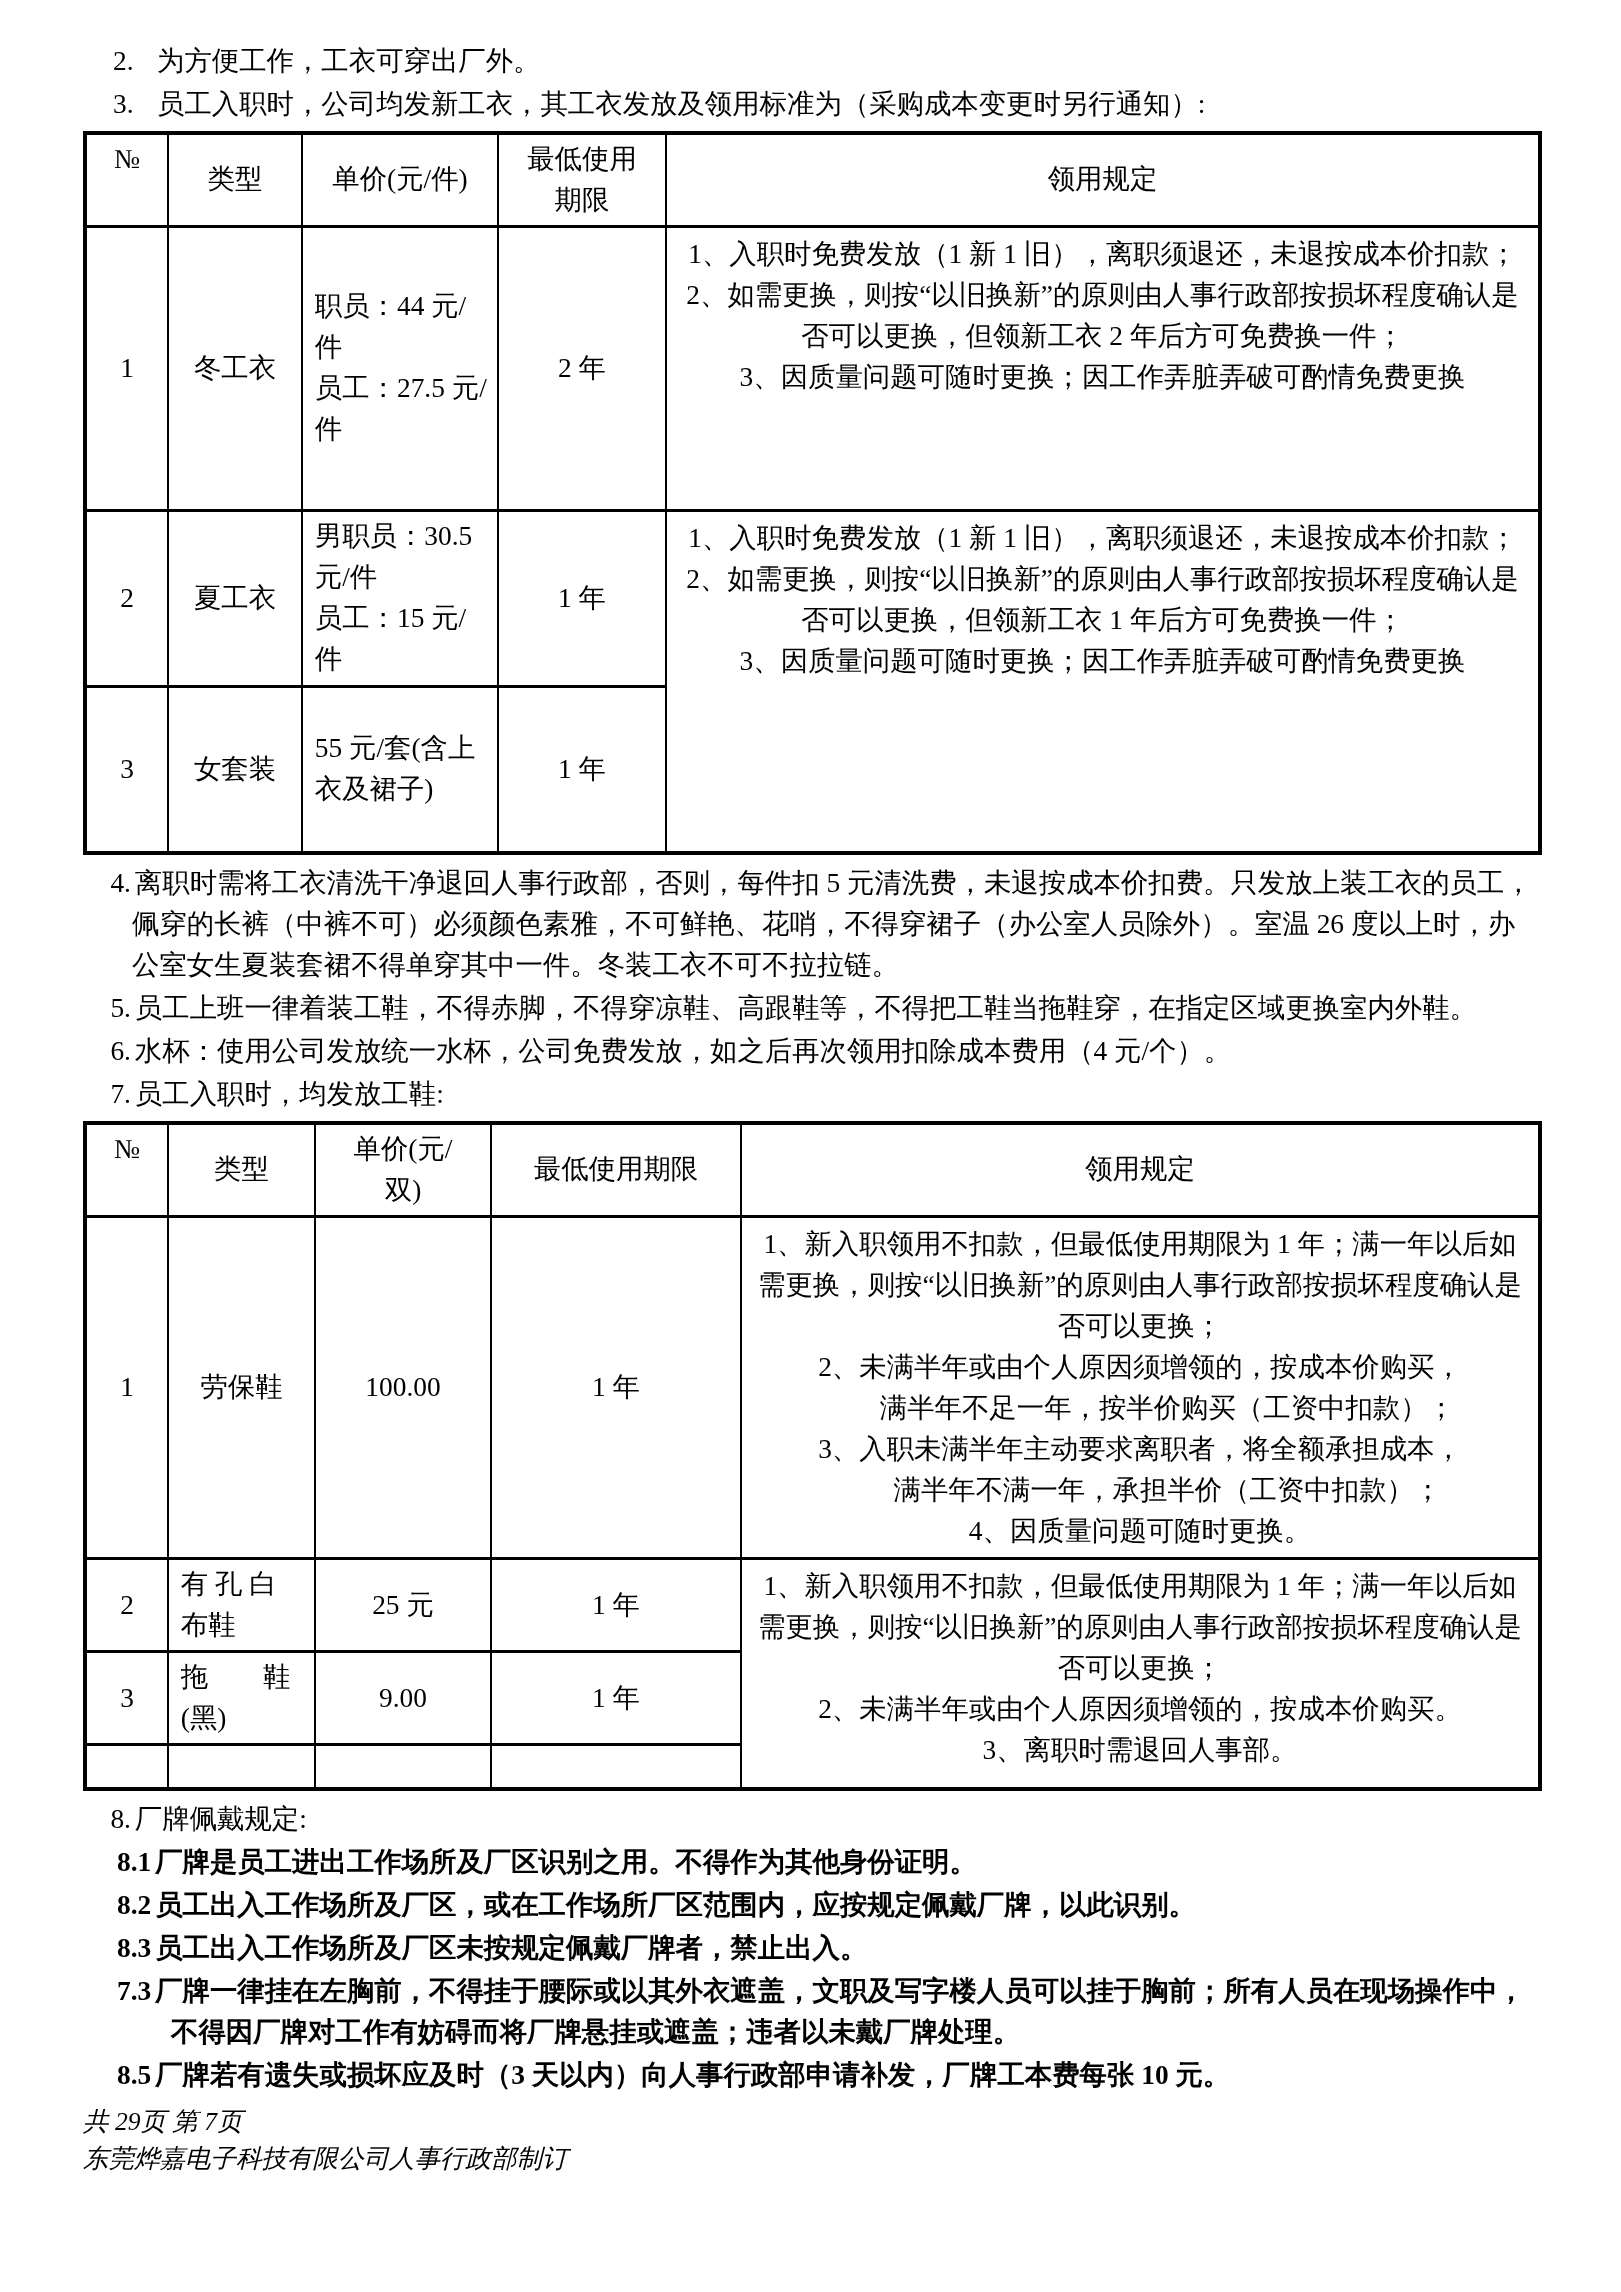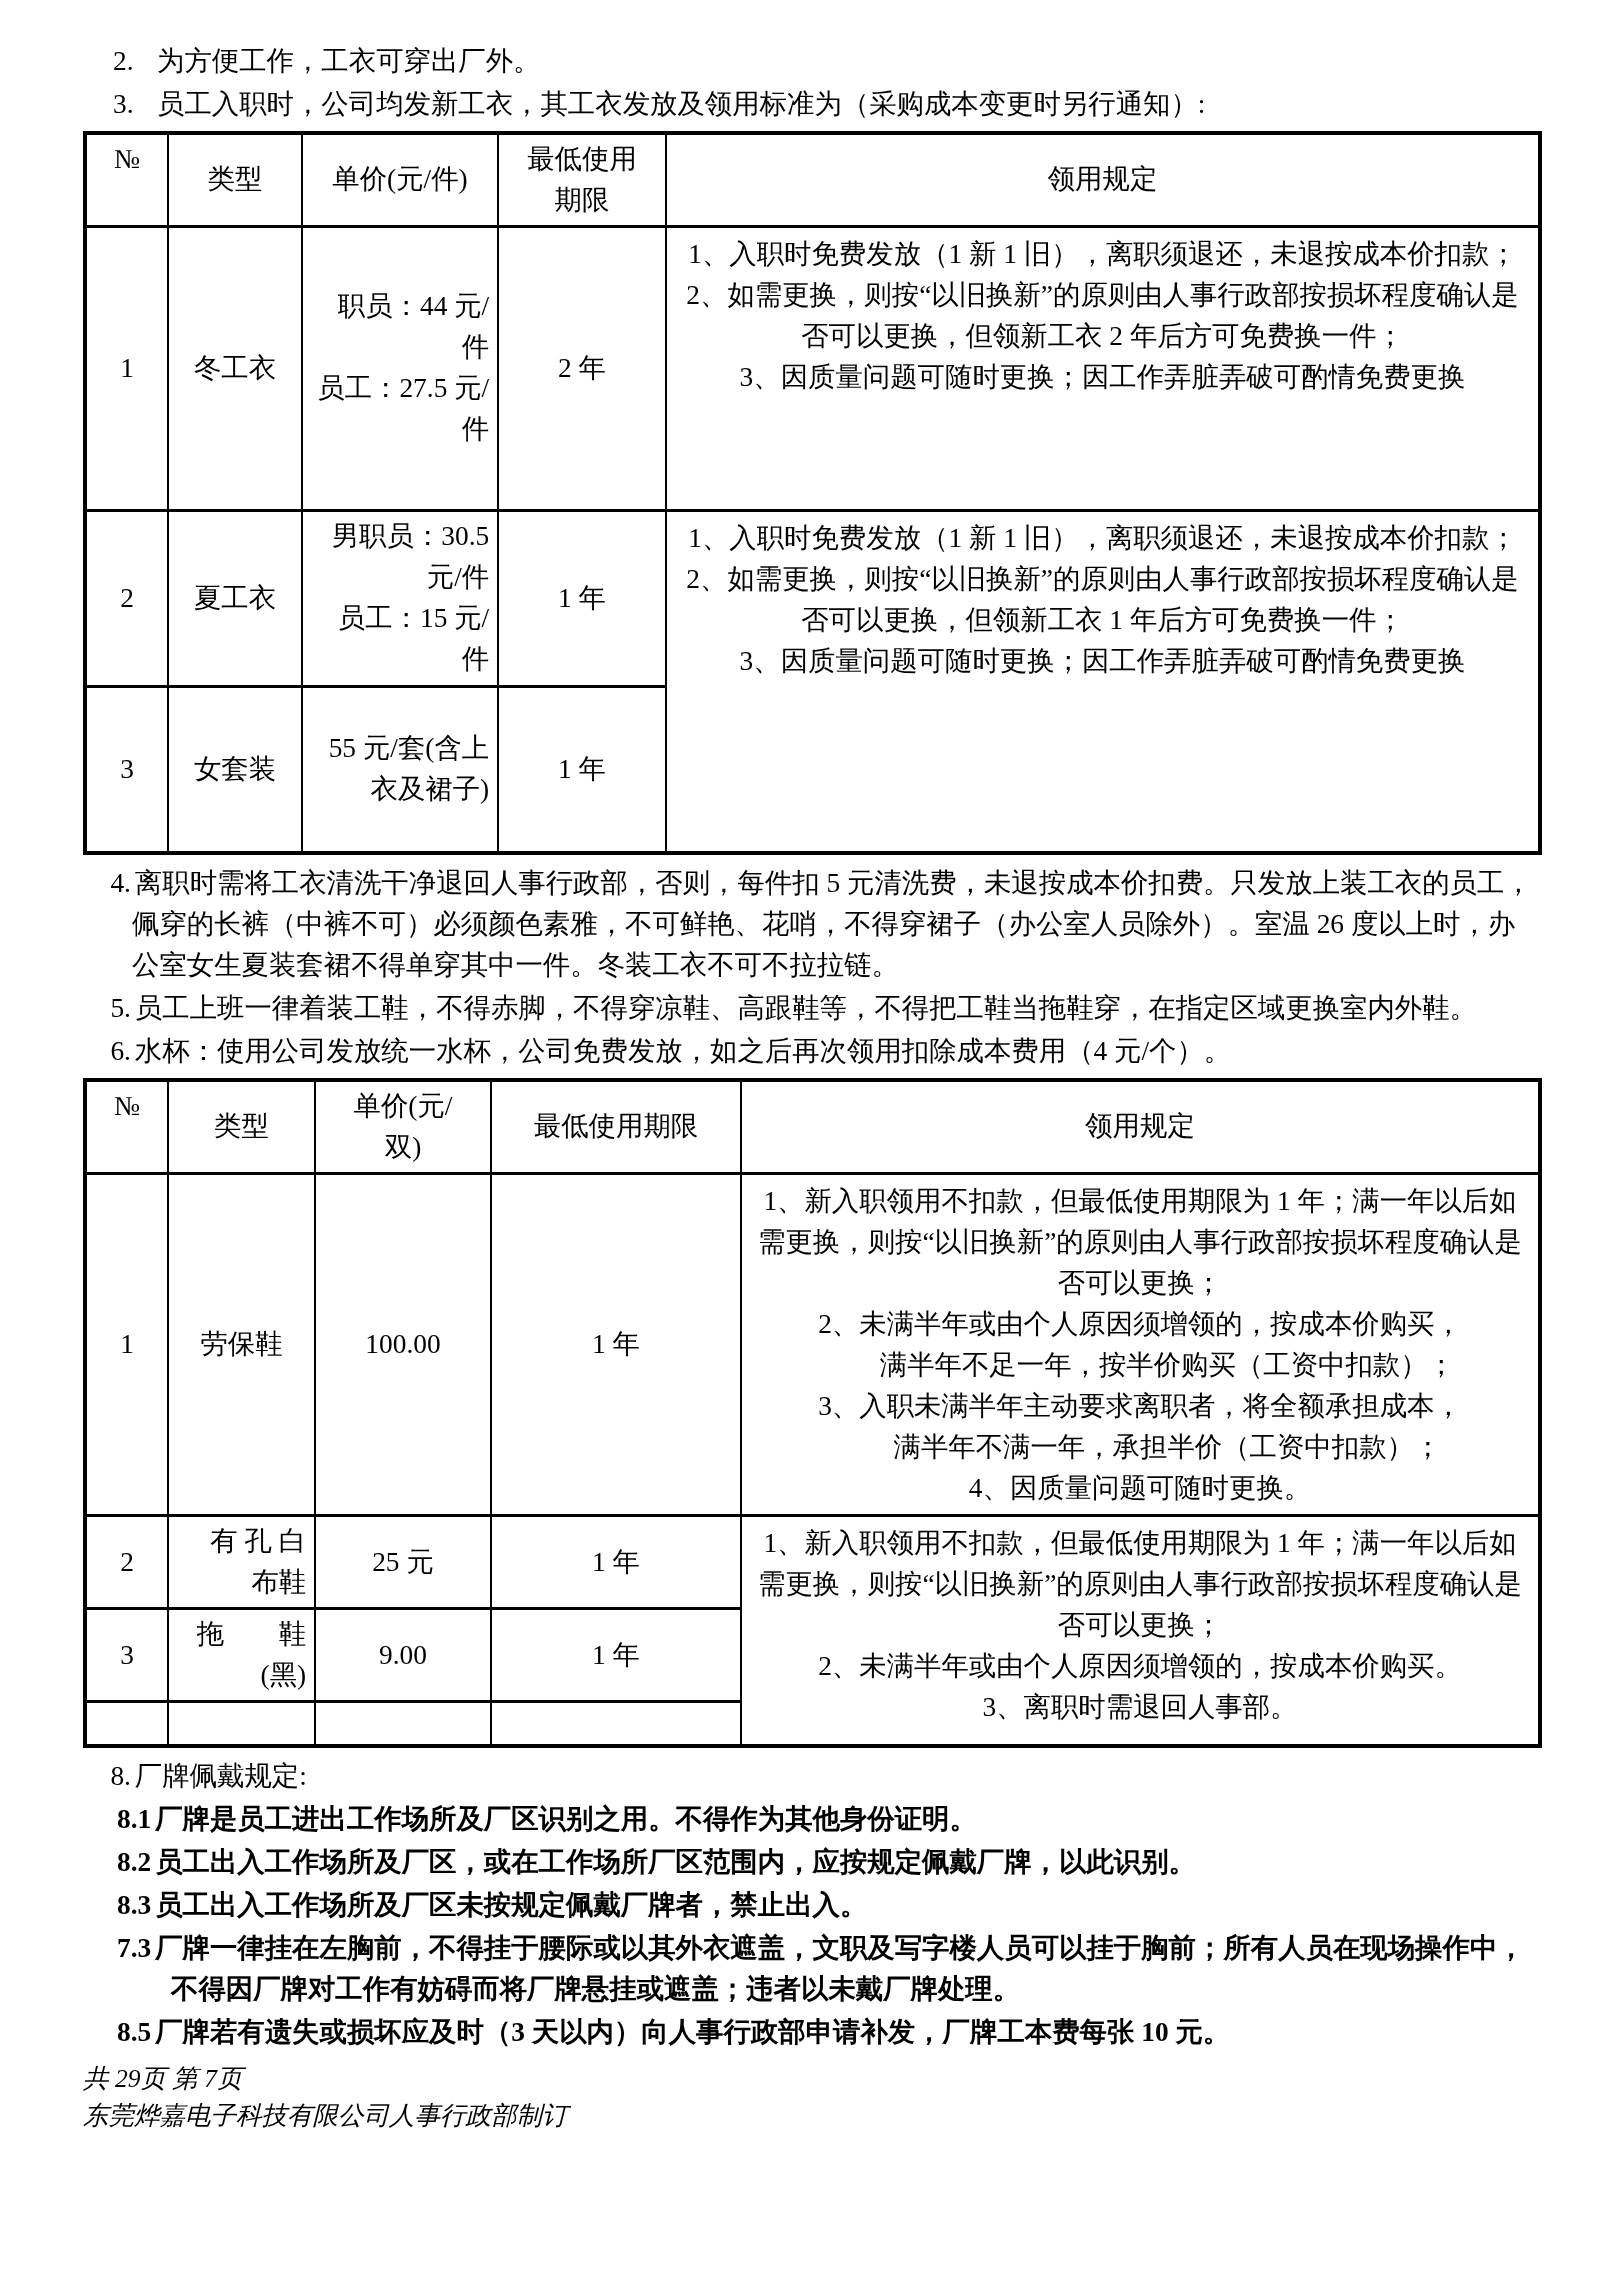--- a/index.html
+++ b/index.html
@@ -20,21 +20,21 @@
   
   table{border-collapse:collapse;width:100%;table-layout:fixed;margin:5.9px 0 7.8px 0;}
   table{border:4.9px solid #000;}
   th,td{
     border-left:2px solid #000;border-right:2px solid #000;
     border-top:3.9px solid #000;border-bottom:3.9px solid #000;
     padding:3.9px 7.8px;white-space:pre-line;vertical-align:middle;
     font-weight:normal;text-align:center;
   }
   td.rules{vertical-align:top;text-align:center;padding:5.9px 13.7px;}
-  td.left{text-align:right;padding-left:11.8px;}
+  td.left{text-align:left;padding-left:11.8px;}
   th.no-h{vertical-align:top;}
   
   tr.t1-h{height:78px;} tr.t1-r1{height:284px;} tr.t1-r2{height:176px;} tr.t1-r3{height:167px;}
   tr.t2-h{height:86px;} tr.t2-r1{height:323px;} tr.t2-r2{height:88px;} tr.t2-r3{height:88px;} tr.t2-r4{height:45px;}
   
   .footer{text-align:left;margin-top:7px;font-size:25.5px;line-height:37px;font-style:italic;}
 </style>
 </head>
 <body>
 
@@ -94,20 +94,23 @@
   </table>
 
   <div class="li li-b">
     <span class="num">4.</span><span>离职时需将工衣清洗干净退回人事行政部，否则，每件扣 5 元清洗费，未退按成本价扣费。只发放上装工衣的员工，佩穿的长裤（中裤不可）必须颜色素雅，不可鲜艳、花哨，不得穿裙子（办公室人员除外）。室温 26 度以上时，办公室女生夏装套裙不得单穿其中一件。冬装工衣不可不拉拉链。</span>
   </div>
   <div class="li li-b">
     <span class="num">5.</span><span>员工上班一律着装工鞋，不得赤脚，不得穿凉鞋、高跟鞋等，不得把工鞋当拖鞋穿，在指定区域更换室内外鞋。</span>
   </div>
   <div class="li li-b">
     <span class="num">6.</span><span>水杯：使用公司发放统一水杯，公司免费发放，如之后再次领用扣除成本费用（4 元/个）。</span>
+  </div>
+  <div class="li li-b">
+    <span class="num">7.</span><span>员工入职时，均发放工鞋:</span>
   </div>
 
   <table>
     <colgroup>
       <col style="width:83px">
         <col style="width:147px">
         <col style="width:176px">
         <col style="width:250px">
         <col style="width:799px">
     </colgroup>

